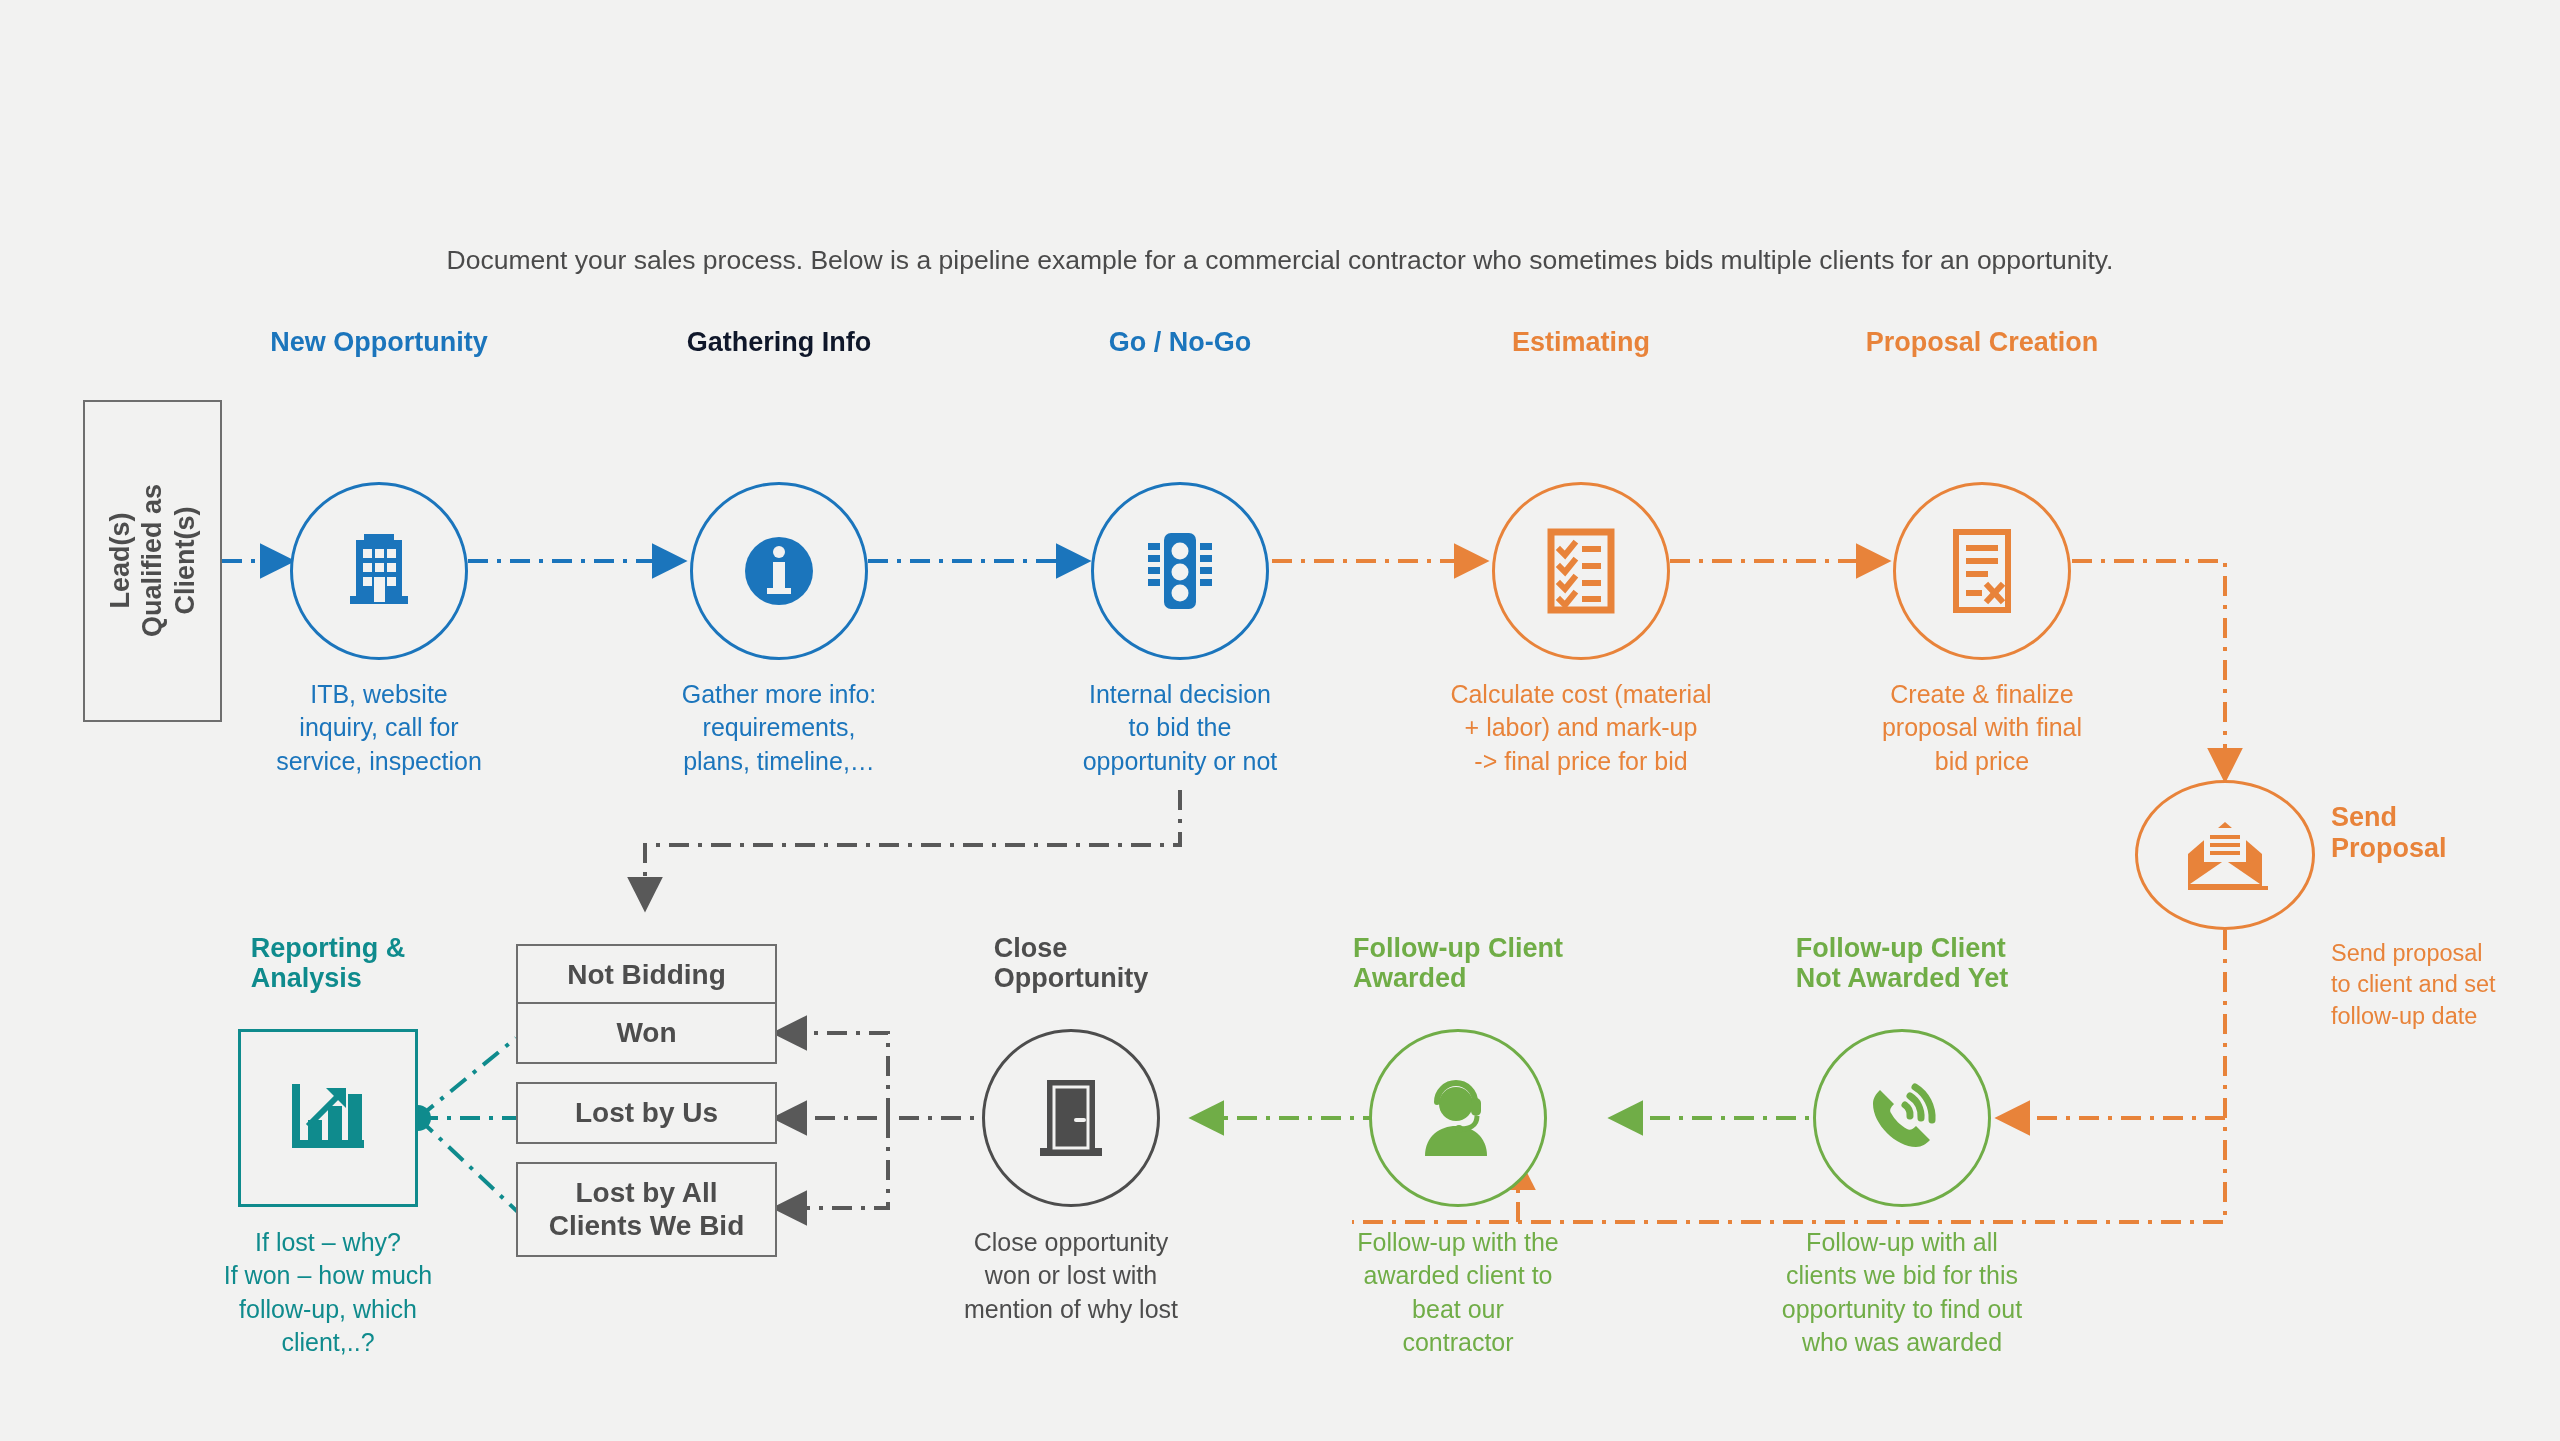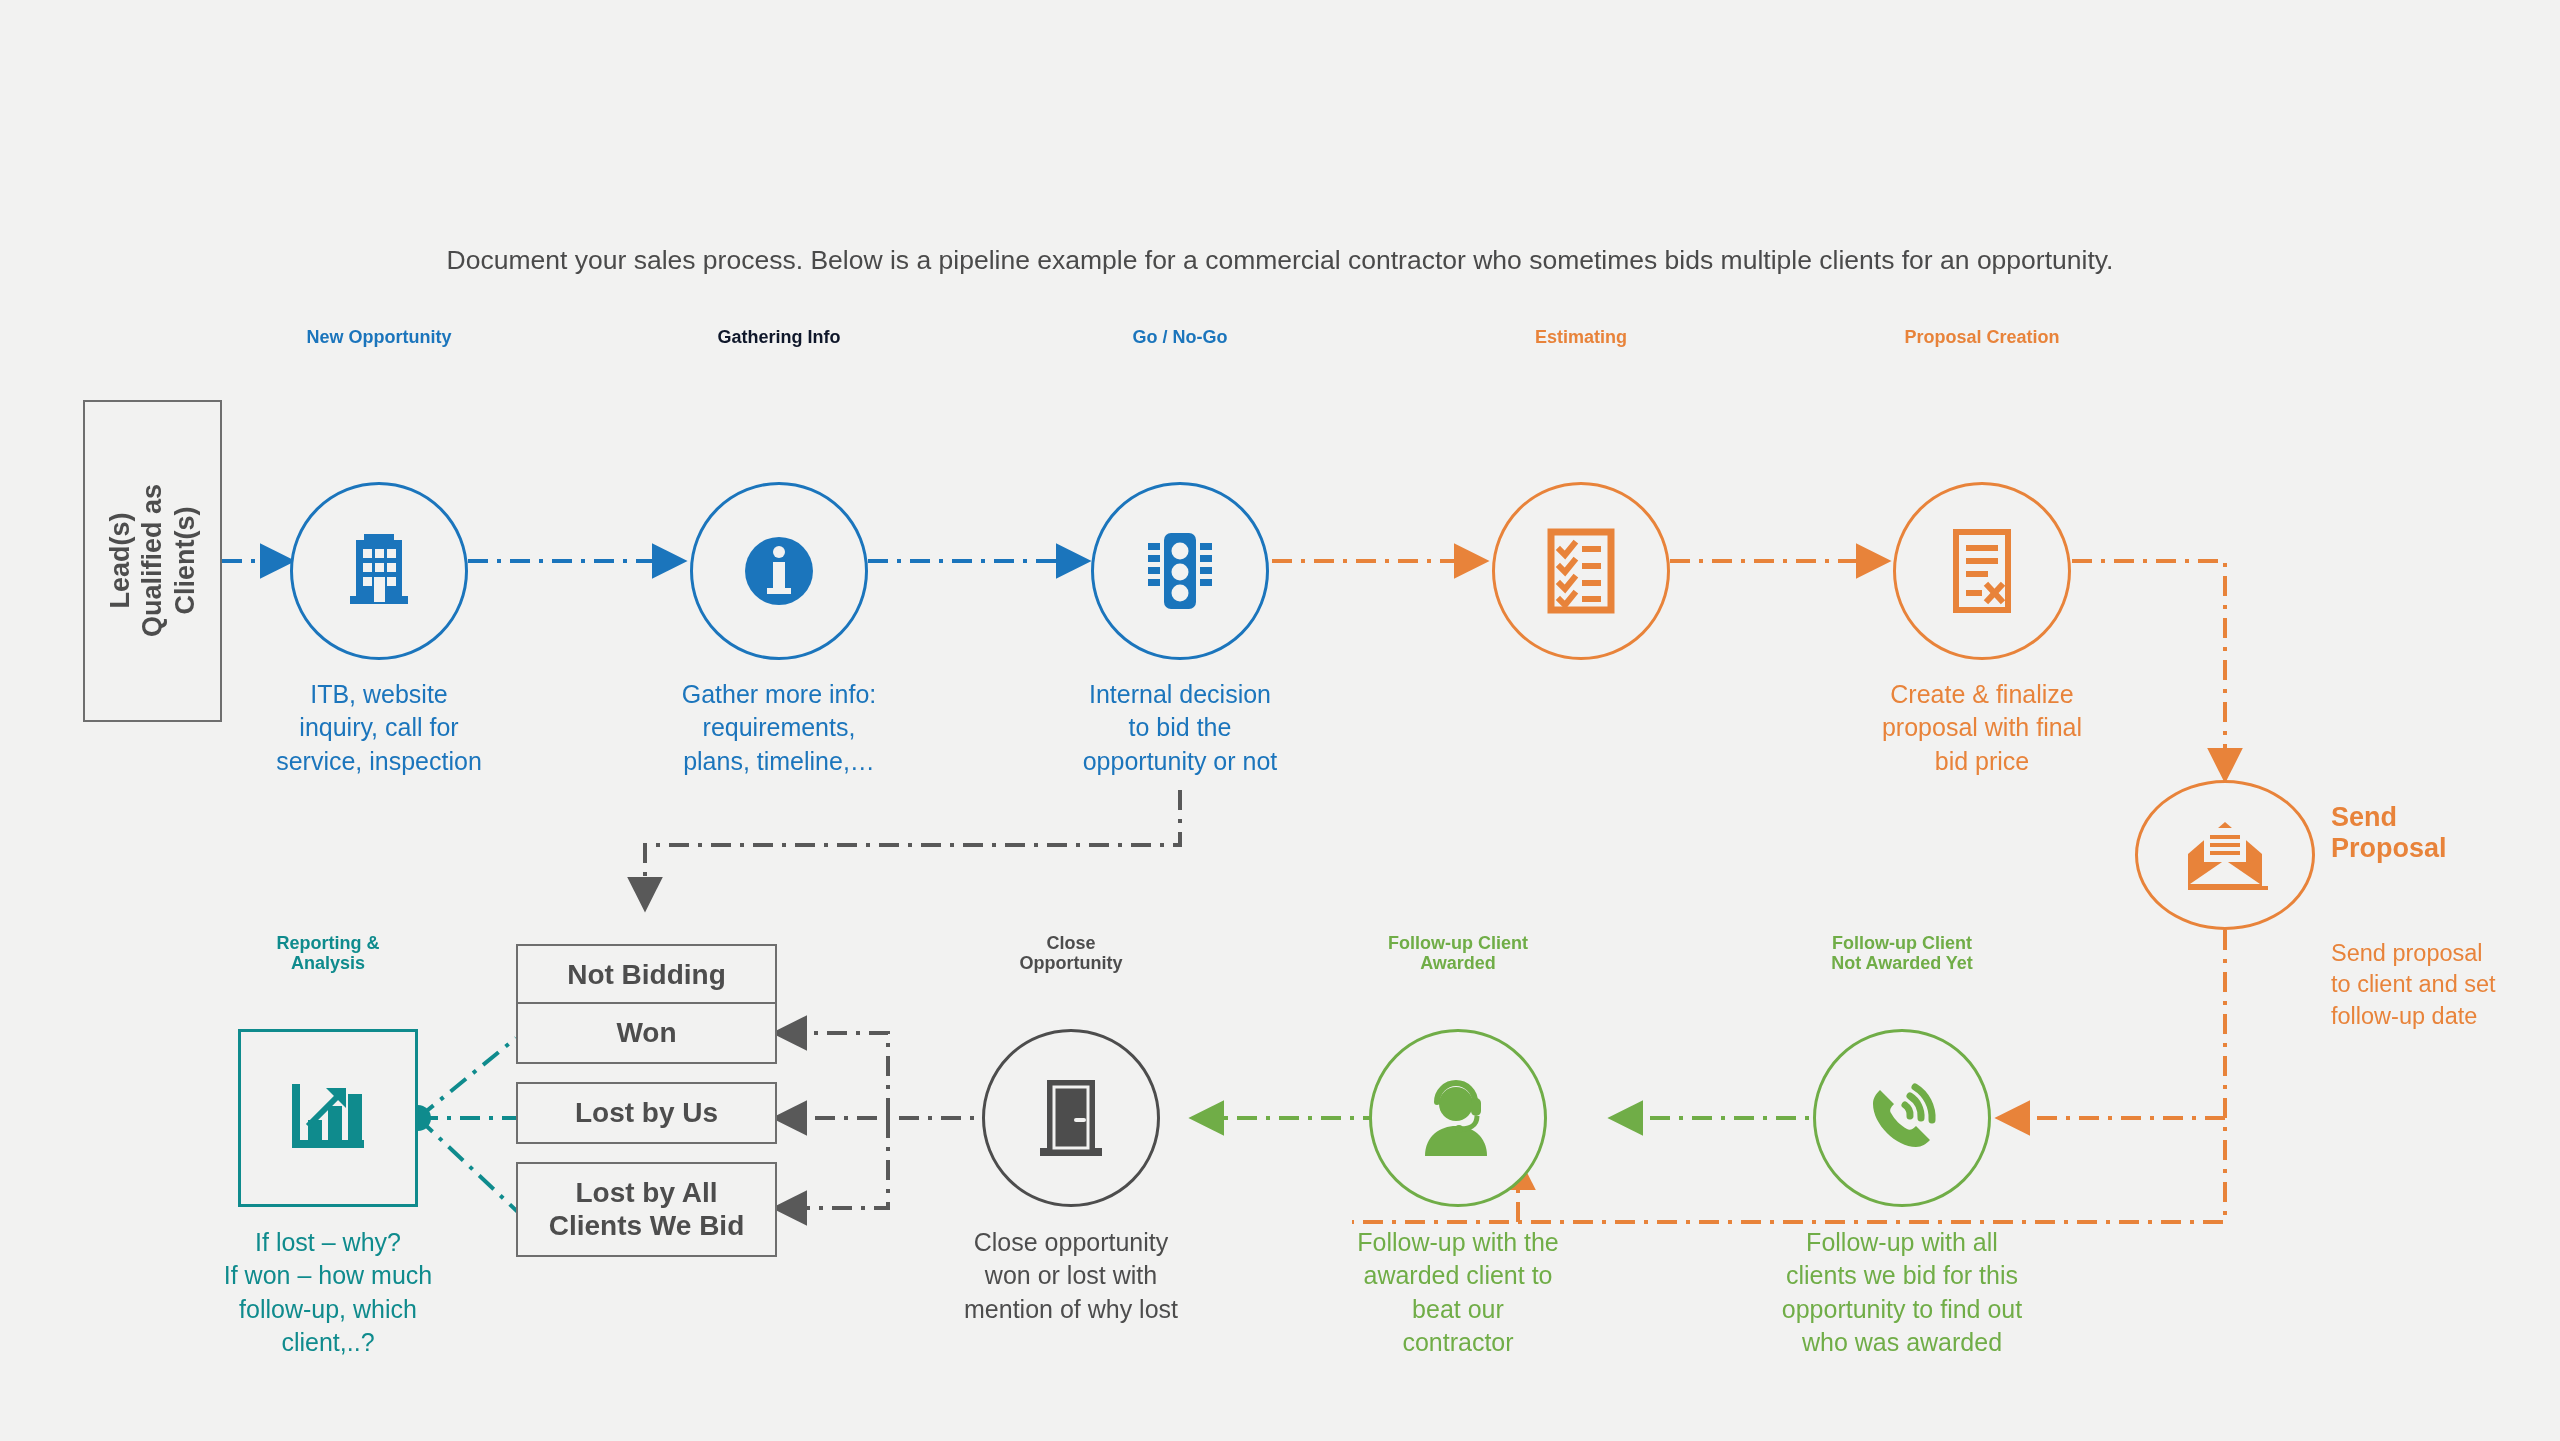--- a/index.html
+++ b/index.html
@@ -22,21 +22,21 @@
   .title .accent{font-weight:700;color:#0f8b8d;}
   .subtitle{
     position:absolute;left:0;top:245px;width:2560px;text-align:center;
     font-size:26.5px;color:#4a4a4a;font-weight:400;white-space:nowrap;
   }
 
   
   .node{position:absolute;}
   .node .nlabel{
     position:absolute;left:50%;transform:translateX(-50%);
-    text-align:center;font-weight:700;font-size:18px;line-height:1.12;
+    text-align:left;font-weight:700;font-size:27px;line-height:1.12;
     white-space:nowrap;
   }
   .node .ncircle{
     position:absolute;border-radius:50%;
     box-sizing:border-box;background:#f2f2f1;
     display:flex;align-items:center;justify-content:center;
   }
   .node .ndesc{
     position:absolute;left:50%;transform:translateX(-50%);
     text-align:center;font-size:25px;line-height:1.33;font-weight:400;
@@ -213,20 +213,23 @@
           <path d="M15,72 L20,77 L29,66"></path>
         </g>
         <g fill="#e8833a">
           <rect x="37" y="18" width="19" height="6"></rect>
           <rect x="37" y="35" width="19" height="6"></rect>
           <rect x="37" y="52" width="19" height="6"></rect>
           <rect x="37" y="68" width="19" height="6"></rect>
         </g>
       </svg>
     </div>
+    <div class="ndesc" style="top:268px;color:#e8833a;">
+      <span>Calculate cost (material</span><br><span>+ labor) and mark-up</span><br><span>-&gt; final price for bid</span>
+    </div>
   </div>
 
   <div class="node" style="left:1893px;top:410px;width:178px;height:330px;">
     <div class="nlabel" style="top:-83px;color:#e8833a;">Proposal Creation</div>
     <div class="ncircle" style="left:0;top:72px;width:178px;height:178px;border:3.5px solid #e8833a;">
       <svg width="66" height="86" viewBox="0 0 66 86">
         <rect x="7" y="4" width="52" height="78" fill="none" stroke="#e8833a" stroke-width="6"></rect>
         <g fill="#e8833a">
           <rect x="17" y="17" width="32" height="6"></rect>
           <rect x="17" y="30" width="32" height="6"></rect>

